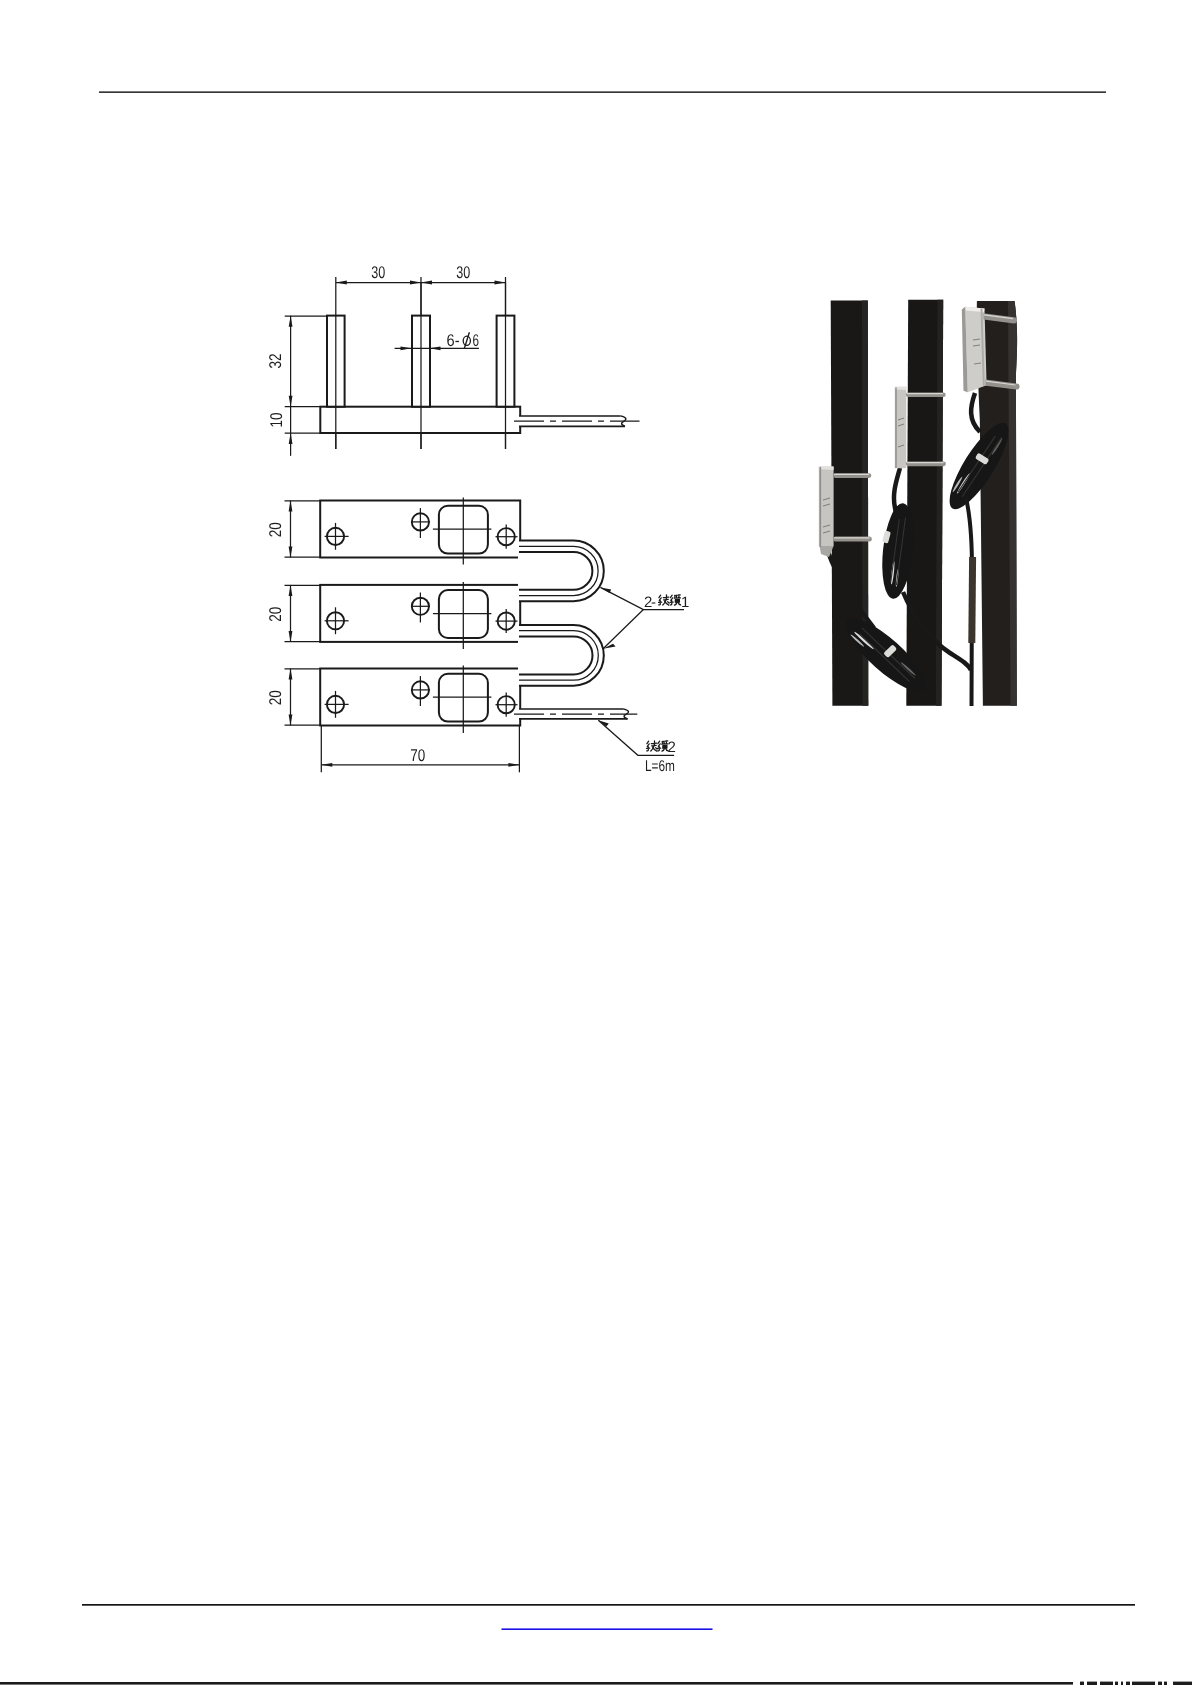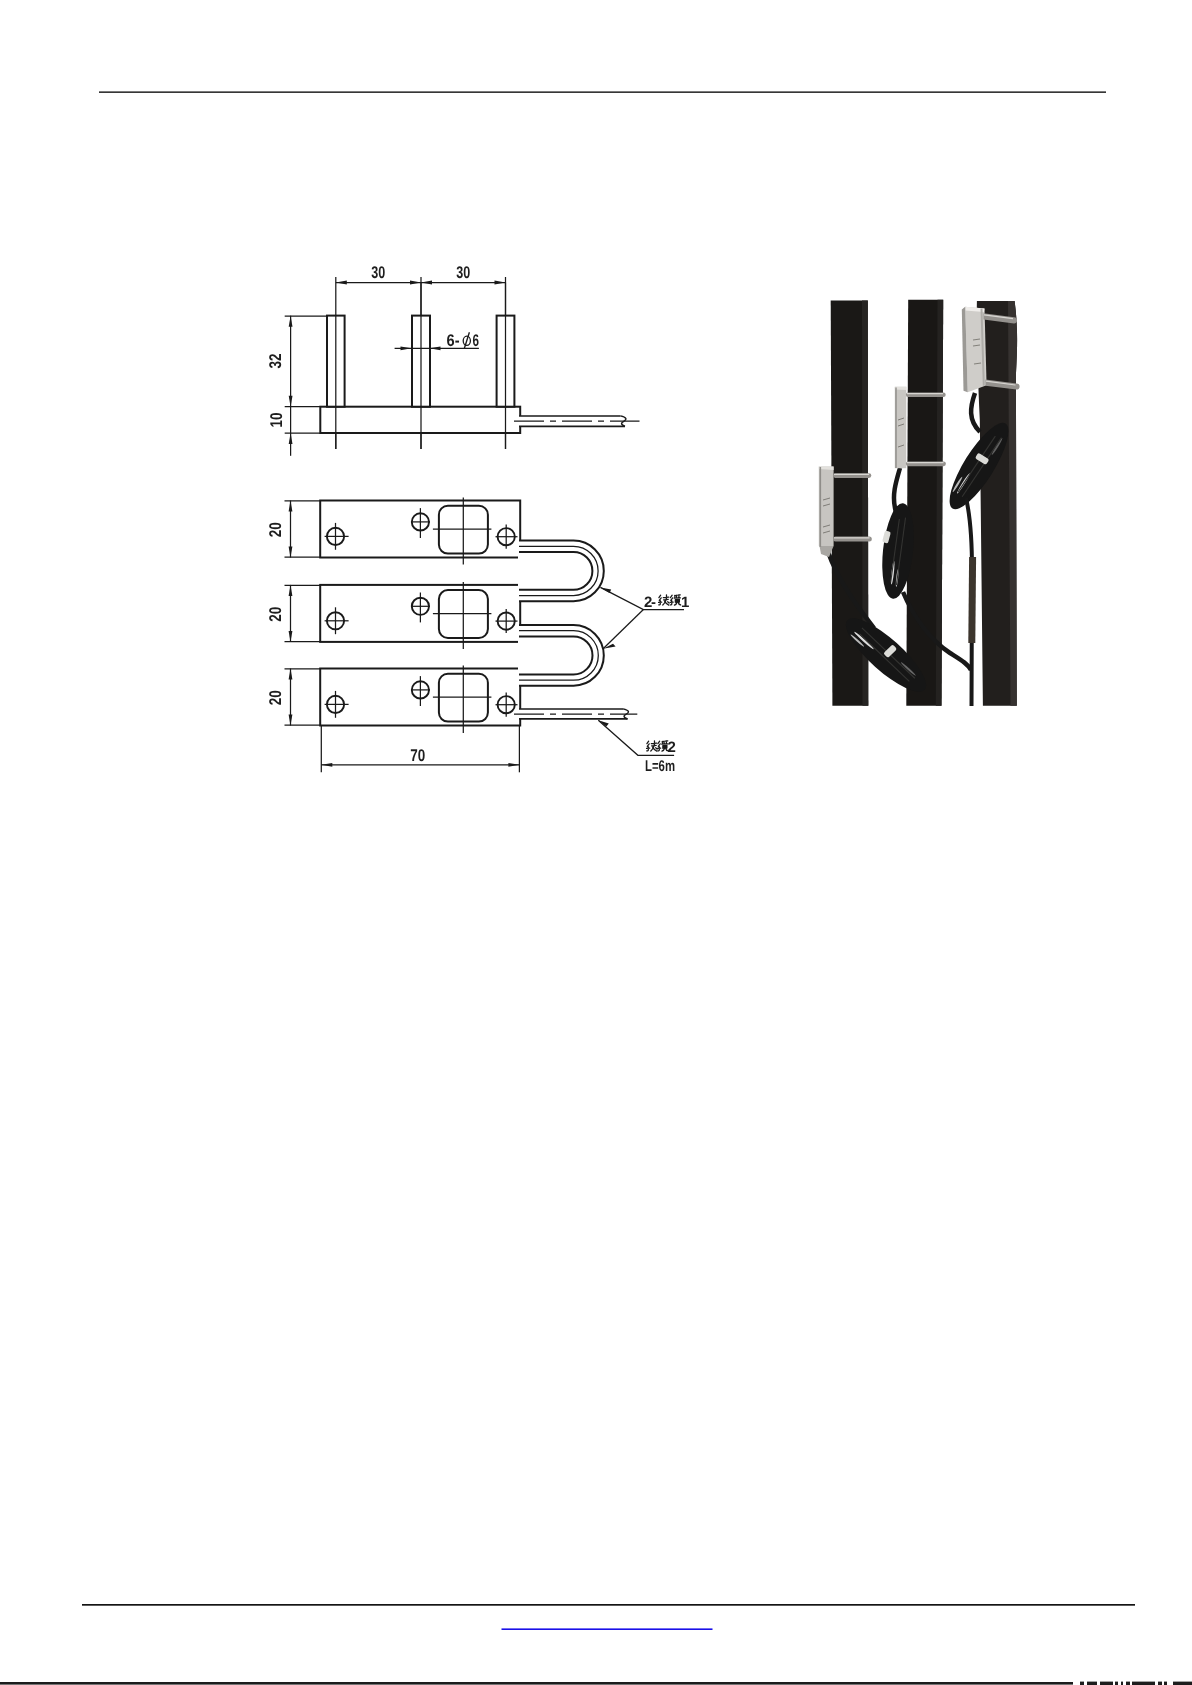--- a/index.html
+++ b/index.html
@@ -1,17 +1,17 @@
 <!DOCTYPE html>
 <html><head>
 <meta charset="utf-8">
 <style>
   html,body{margin:0;padding:0;background:#ffffff;}
   .page{position:relative;width:1192px;height:1685px;background:#ffffff;overflow:hidden;
-        font-family:"Liberation Sans", sans-serif;font-weight:bold;}
+        font-family:"Liberation Sans", sans-serif;}
   svg text{font-family:"Liberation Sans", sans-serif;fill:#1c1c1c;text-rendering:geometricPrecision;opacity:0.99;}
 </style>
 </head>
 <body>
 
 <div class="page">
 <svg width="1192" height="1685" viewBox="0 0 1192 1685" xmlns="http://www.w3.org/2000/svg">
 
 <rect x="99" y="91.4" width="1007" height="1.5" fill="#222222"></rect>
 

